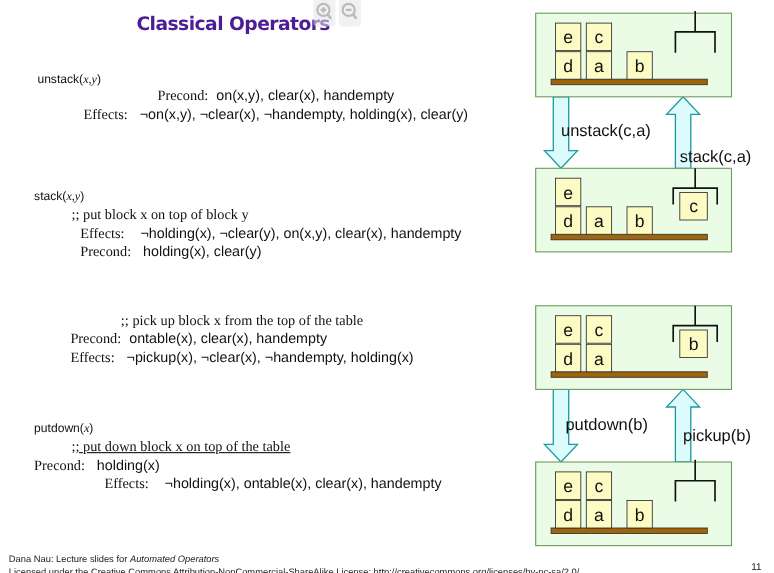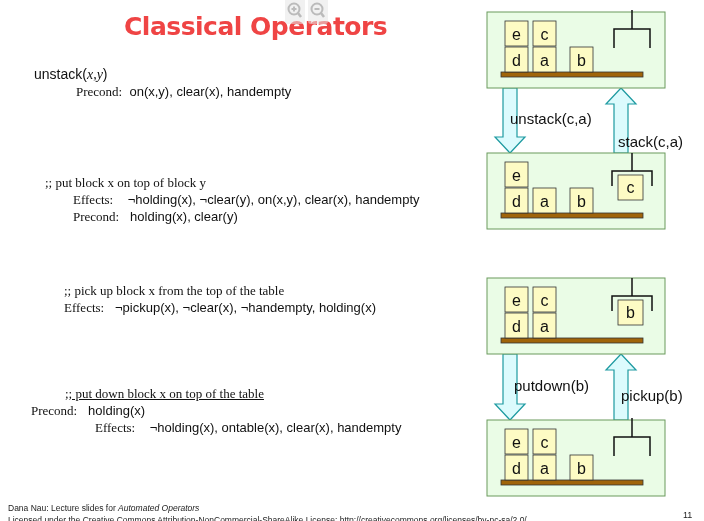--- a/index.html
+++ b/index.html
@@ -1,22 +1,22 @@
 <!DOCTYPE html>
 <html><head>
 <meta charset="utf-8">
 <style>
   html, body { margin:0; padding:0; background:#ffffff; }
   body { width:704px; height:521px; position:relative; overflow:hidden; font-family:"Liberation Sans", sans-serif; }
-  .title { position:absolute; left:124px; top:12px; font-family:"DejaVu Sans", sans-serif; font-weight:bold; font-size:25px; color:#ef4444; letter-spacing:-0.5px; }
+  .title { position:absolute; left:124px; top:12px; font-family:"DejaVu Sans", sans-serif; font-weight:bold; font-size:17px; color:#4c1d95; letter-spacing:-0.5px; }
   .zoom-ctrls { position:absolute; left:285px; top:0px; display:flex; gap:3px; }
   .zoom-btn { width:20px; height:24px; background:rgba(230,230,230,0.55); border-radius:0 0 3px 3px; position:relative; }
   .zoom-btn svg { position:absolute; left:2px; top:2px; }
   .op { position:absolute; color:#111; }
-  .op .sig { font-family:"Liberation Sans", sans-serif; font-size:14px; }
+  .op .sig { font-family:"Liberation Sans", sans-serif; font-size:11px; }
   .op .line { font-size:13px; white-space:nowrap; }
   .serif { font-family:"Liberation Serif", serif; }
   .sans { font-family:"Liberation Sans", sans-serif; }
   i { font-family:"Liberation Serif", serif; font-style:italic; }
   .comment { font-family:"Liberation Serif", serif; font-size:13px; }
   .footer1 { position:absolute; left:8px; top:503px; font-size:8.5px; color:#222; font-family:"Liberation Sans", sans-serif; }
   .footer2 { position:absolute; left:8px; top:515px; font-size:8.5px; color:#222; font-family:"Liberation Sans", sans-serif; white-space:nowrap; }
   .pagenum { position:absolute; left:683px; top:510px; font-size:9px; color:#222; }
   svg text { font-family:"Liberation Sans", sans-serif; }
 </style>
@@ -39,34 +39,38 @@
       <circle cx="7" cy="7" r="5.5" fill="none" stroke="#bbb" stroke-width="2"></circle>
       <line x1="4.5" y1="7" x2="9.5" y2="7" stroke="#bbb" stroke-width="2"></line>
       <line x1="11" y1="11" x2="14" y2="15" stroke="#bbb" stroke-width="2.5"></line>
     </svg>
   </div>
 </div>
 
 <div class="op" style="left:34px; top:66px;">
   <div class="sig"><span>unstack</span>(<i>x,y</i>)</div>
   <div class="line" style="margin-left:42px; margin-top:1px;text-align:center;"><span class="serif">Precond:</span>&nbsp; <span class="sans">on(x,y), clear(x), handempty</span></div>
+  <div class="line" style="margin-left:42px; margin-top:1px;"><span class="serif">Effects:</span>&nbsp;&nbsp; <span class="sans">¬on(x,y), ¬clear(x), ¬handempty, holding(x), clear(y)</span></div>
 </div>
 
 <div class="op" style="left:31px; top:173px;">
-  <div class="comment line" style="margin-left:14px; margin-top:2px;">;; put block x on top of block y</div>
+  <div class="sig"><span>stack</span>(<i>x,y</i>)</div>
+  <div class="comment line" style="margin-left:34px; margin-top:2px;">;; put block x on top of block y</div>
   <div class="line" style="margin-left:42px; margin-top:1px;"><span class="serif">Effects:</span>&nbsp;&nbsp;&nbsp; <span class="sans">¬holding(x), ¬clear(y), on(x,y), clear(x), handempty</span></div>
   <div class="line" style="margin-left:42px; margin-top:1px;"><span class="serif">Precond:</span>&nbsp;&nbsp; <span class="sans">holding(x), clear(y)</span></div>
 </div>
 
 <div class="op" style="left:31px; top:281px;">
-  <div class="comment line" style="margin-left:33px; margin-top:2px;">;; pick up block x from the top of the  table</div>
+  <div class="comment line" style="margin-left:33px; margin-top:2px;text-align:center;">;; pick up block x from the top of the  table</div>
+  <div class="line" style="margin-left:33px; margin-top:1px;"><span class="serif">Precond:</span>&nbsp; <span class="sans">ontable(x), clear(x), handempty</span></div>
   <div class="line" style="margin-left:33px; margin-top:1px;"><span class="serif">Effects:</span>&nbsp;&nbsp; <span class="sans">¬pickup(x), ¬clear(x), ¬handempty, holding(x)</span></div>
 </div>
 
 <div class="op" style="left:31px; top:384px;">
+  <div class="sig"><span>putdown</span>(<i>x</i>)</div>
   <div class="comment line" style="margin-left:34px; margin-top:2px;text-decoration:underline;">;; put down block x on top of the table</div>
   <div class="line" style="margin-top:1px;"><span class="serif">Precond:</span>&nbsp;&nbsp; <span class="sans">holding(x)</span></div>
   <div class="line" style="margin-left:64px; margin-top:1px;"><span class="serif">Effects:</span>&nbsp;&nbsp;&nbsp; <span class="sans">¬holding(x), ontable(x), clear(x), handempty</span></div>
 </div>
 
 <svg id="diagram" width="704" height="521" style="position:absolute; left:0; top:0;">
 
   <g id="arrows">
       <path d="M503,88 L517,88 L517,137 L525,137 L510,153 L495,137 L503,137 Z" fill="#dcfbfd" stroke="#1d9aa1" stroke-width="1.2"></path>
       <path d="M614,153 L628,153 L628,104 L636,104 L621,88 L606,104 L614,104 Z" fill="#dcfbfd" stroke="#1d9aa1" stroke-width="1.2"></path>

